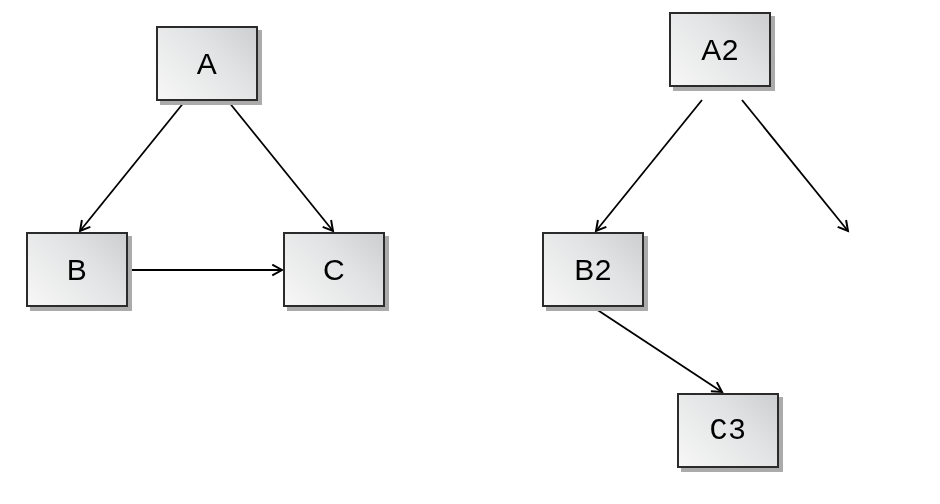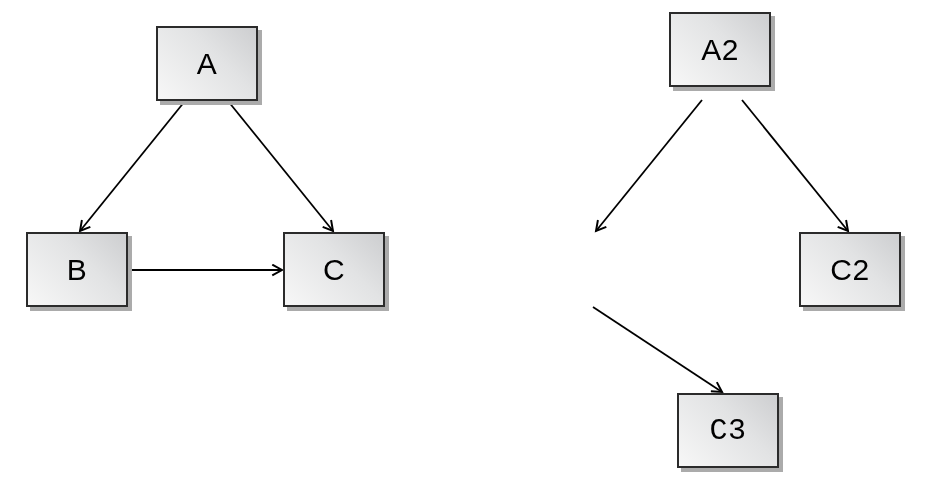--- a/index.html
+++ b/index.html
@@ -75,20 +75,20 @@
   <div class="node" id="node-B">
     <span class="node-label">B</span>
   </div>
   <div class="node" id="node-C">
     <span class="node-label">C</span>
   </div>
 
   <div class="node" id="node-A2">
     <span class="node-label">A2</span>
   </div>
-  <div class="node" id="node-C2">
-    <span class="node-label">C2</span>
+  <div class="node" id="node-B2">
+    <span class="node-label">B2</span>
   </div>
   <div class="node" id="node-C3">
     <span class="node-label">C3</span>
   </div>
 
 </div>
 
 </body></html>

